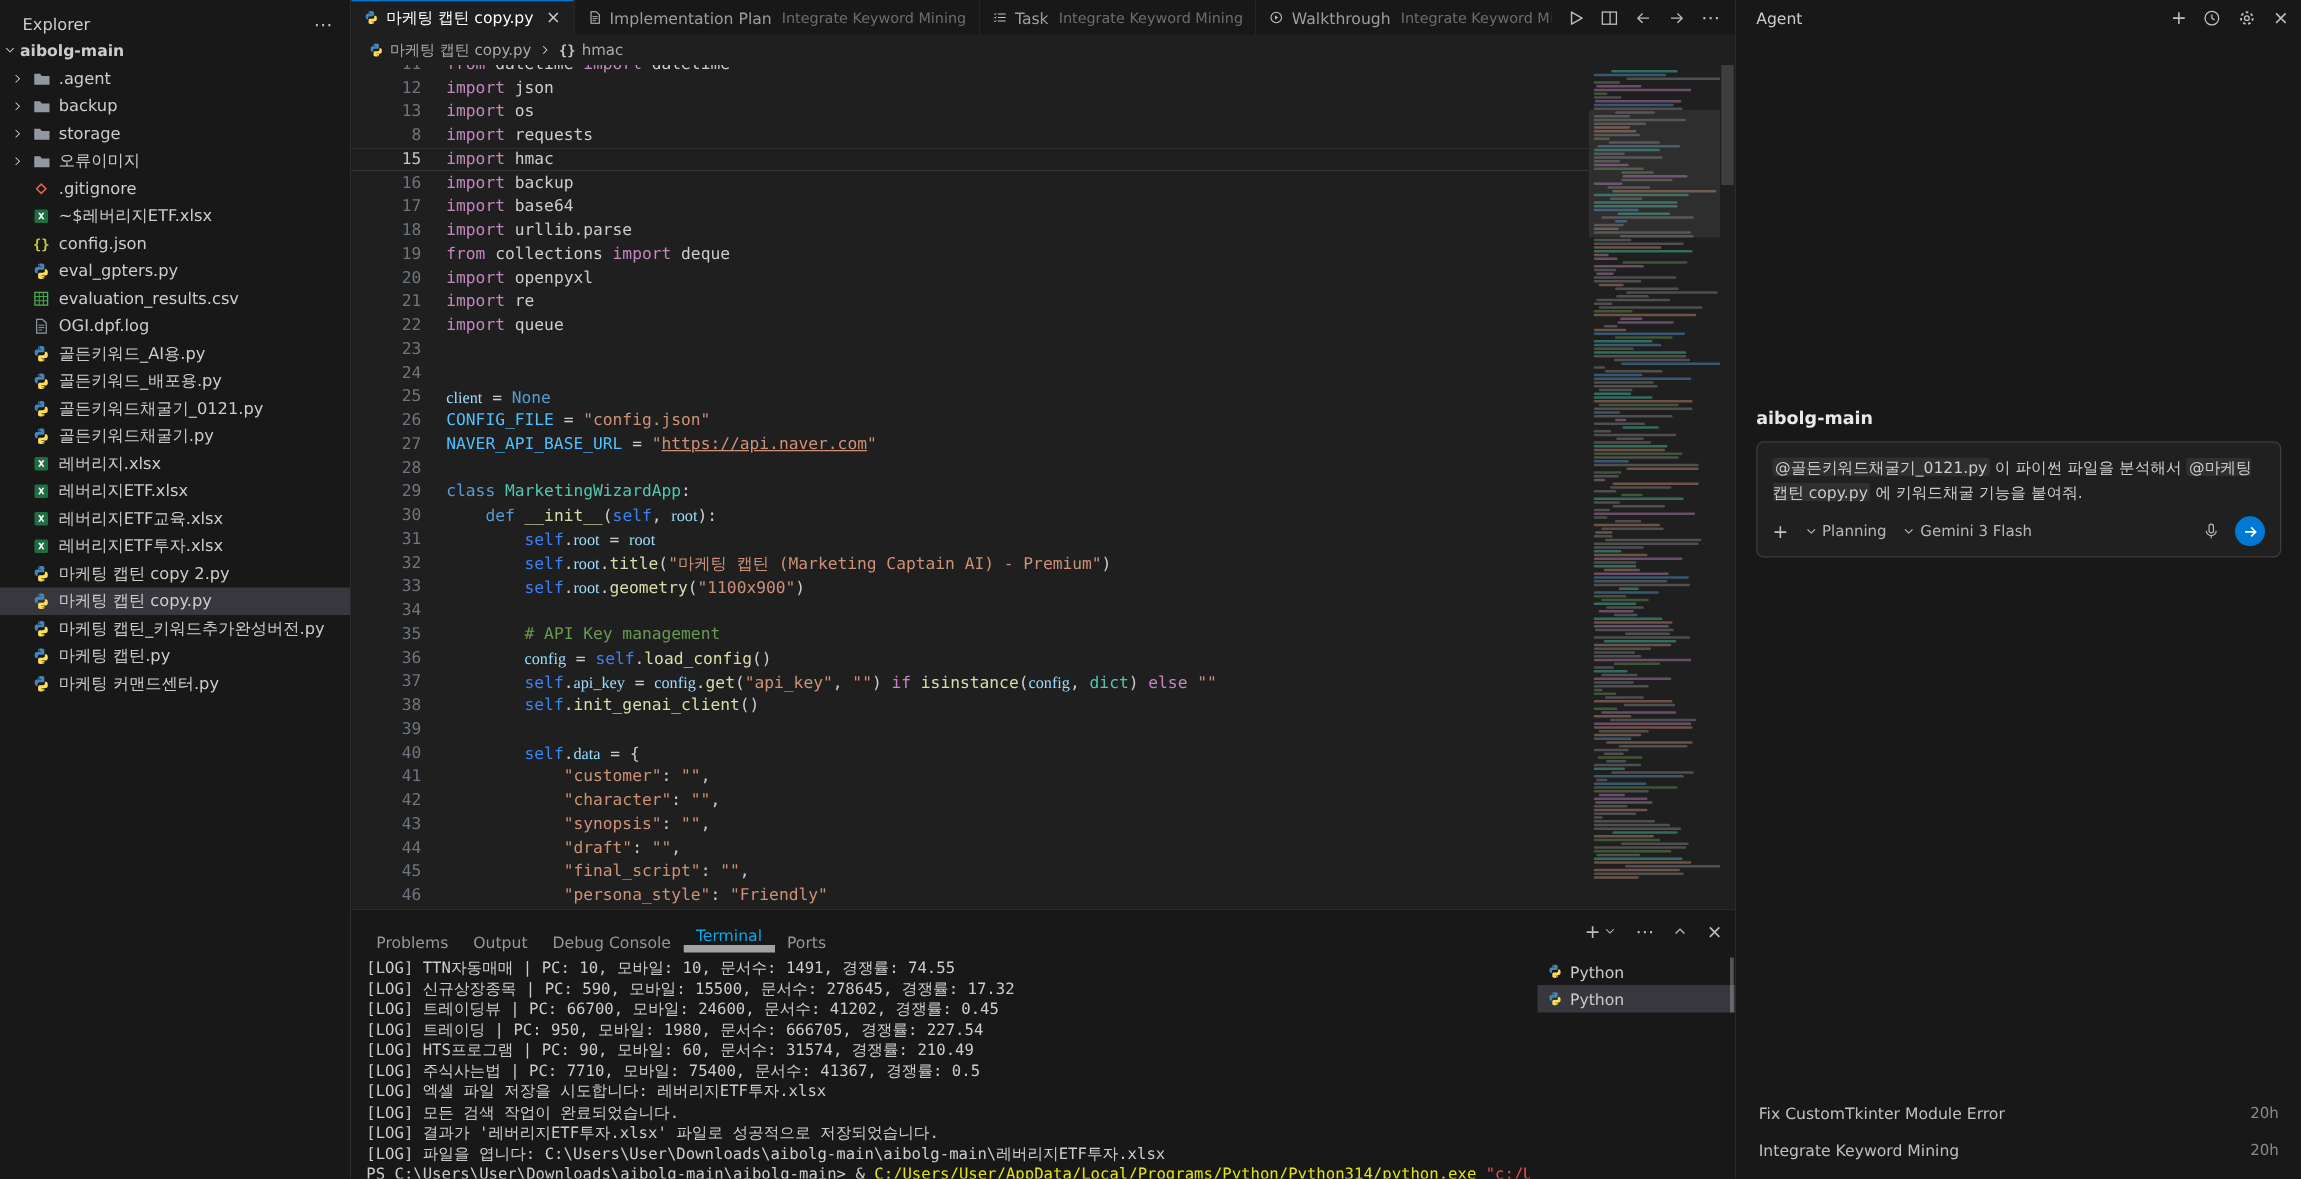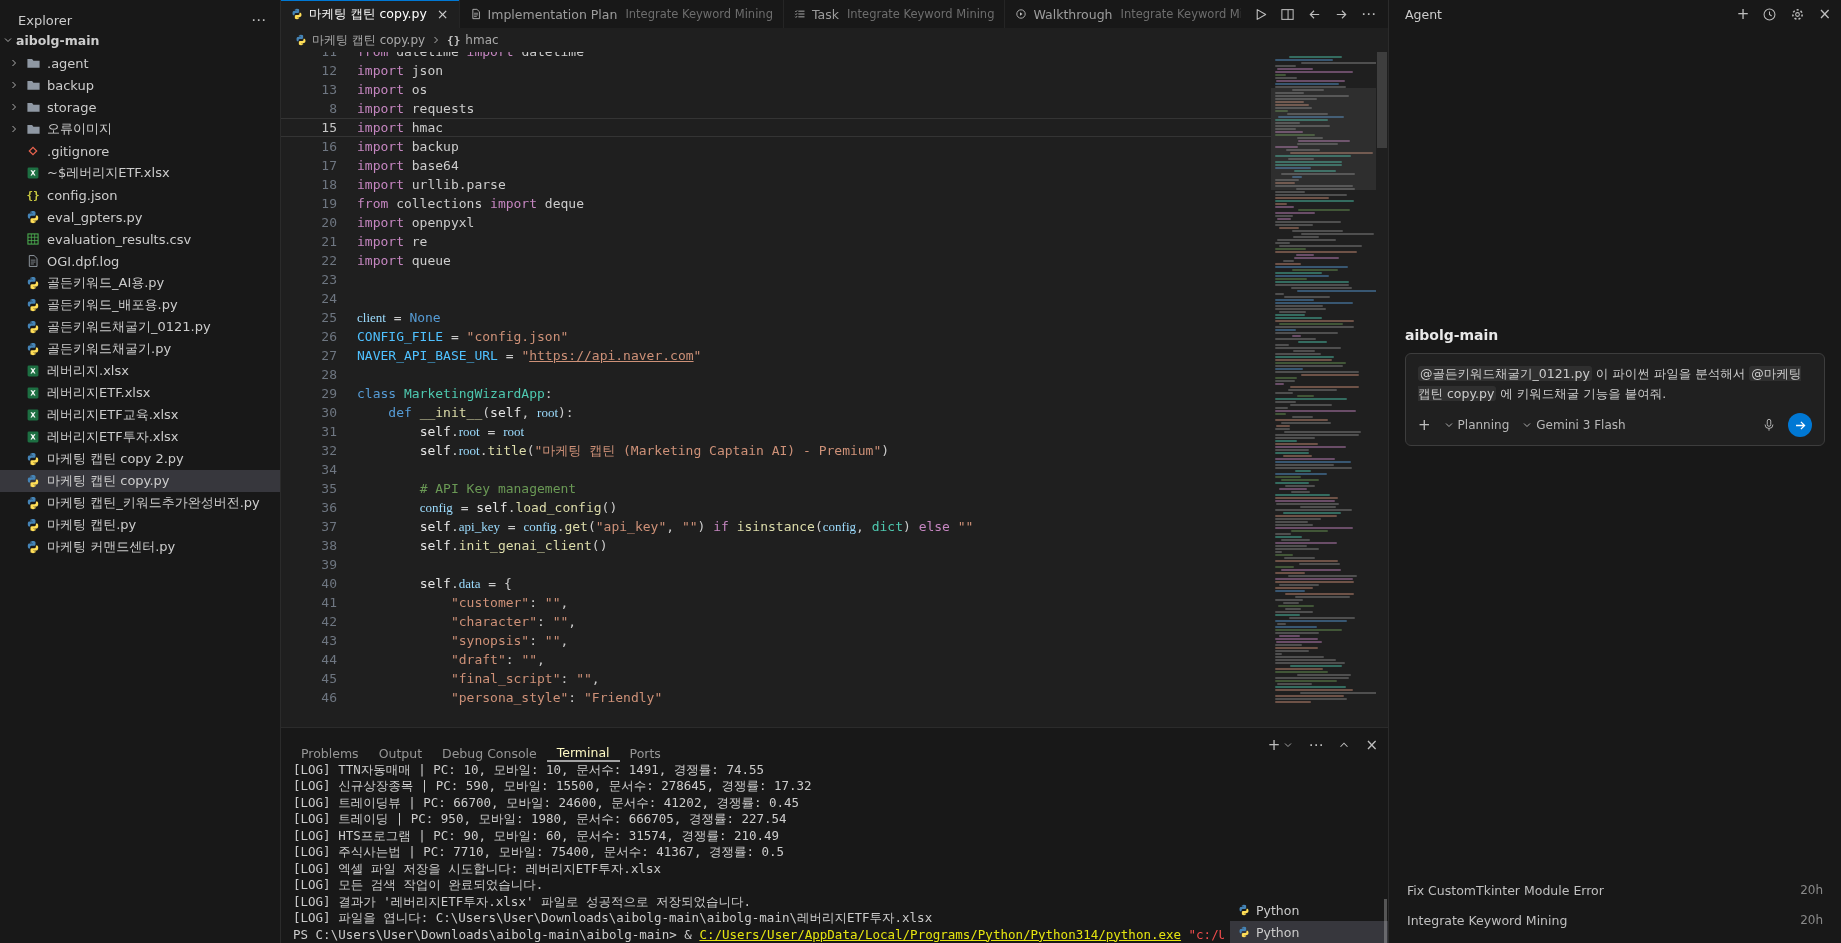--- a/index.html
+++ b/index.html
@@ -35,39 +35,39 @@
   .bc-item{cursor:pointer;}
   .bc-braces{font-family:"DejaVu Sans Mono","Liberation Mono",monospace;font-size:11px;color:#c5c5c5;font-weight:bold;}
 
   .editor-body{flex:1;display:flex;overflow:hidden;position:relative;background:#1f1f1f;}
   .code-scroll{flex:1;overflow:hidden;min-width:0;}
   .code-lines{margin-top:-10px;font-family:"DejaVu Sans Mono","Liberation Mono",monospace;font-size:13px;line-height:19px;}
   .code-line{display:flex;height:19px;white-space:pre;}
   .code-line .ln{width:56px;flex:none;text-align:right;padding-right:20px;color:#6e7681;}
   .code-line.current{box-shadow:inset 0 1px 0 #343434, inset 0 -1px 0 #343434;}
   .code-line.current .ln{color:#c6c6c6;}
-  .tok-kw{color:#C586C0;} .tok-kw2{color:#569CD6;} .tok-self{color:#e5e5e5;}
+  .tok-kw{color:#C586C0;} .tok-kw2{color:#569CD6;} .tok-self{color:#3b82f6;}
   .tok-cls{color:#4EC9B0;} .tok-fn{color:#DCDCAA;} .tok-var{color:#9CDCFE;font-family:Liberation Serif, serif;}
   .tok-const{color:#4FC1FF;} .tok-str{color:#CE9178;} .tok-slink{color:#CE9178;text-decoration:underline;}
   .tok-cm{color:#6A9955;} .tok-pl{color:#cccccc;}
 
   .minimap{width:105px;flex:none;position:relative;overflow:hidden;padding-top:3px;}
   .mm-row{height:2px;margin-top:1px;border-radius:1px;opacity:.45;}
   .mm-viewport{position:absolute;left:0;right:0;top:36px;height:102px;background:rgba(160,160,160,.12);}
   .editor-scrollbar{width:12px;flex:none;position:relative;}
   .editor-scrollbar .thumb{position:absolute;top:0;left:1px;width:10px;height:96px;background:rgba(121,121,121,.35);}
 
   
   .panel{height:215px;flex:none;border-top:1px solid #2b2b2b;background:#181818;display:flex;flex-direction:column;}
   .panel-header{height:34px;flex:none;display:flex;align-items:stretch;padding:0 10px;}
   .panel-tabs{display:flex;align-items:flex-end;}
   .panel-tab{display:flex;align-items:center;padding:0 10px;font-size:12.5px;color:#969696;cursor:pointer;border-bottom:1px solid transparent;box-sizing:border-box;}
-  .panel-tab.active{color:#fef9c3;border-bottom:2px solid #a3a3a3;}
+  .panel-tab.active{color:#0ea5e9;border-bottom:6px solid #a3a3a3;}
   .panel-actions{margin-left:auto;display:flex;align-items:center;gap:14px;}
-  .panel-body{flex:1;display:flex;overflow:hidden;align-items:flex-end;}
+  .panel-body{flex:1;display:flex;overflow:hidden;}
   .terminal{flex:1;min-width:0;overflow:hidden;padding:4px 6px 0 12px;font-family:"DejaVu Sans Mono","Liberation Mono",monospace;font-size:12.5px;line-height:16.5px;}
   .t-line{white-space:pre;overflow:hidden;}
   .tseg-pl{color:#cccccc;} .tseg-cmd{color:#e5e510;text-decoration:underline;} .tseg-err{color:#f14c4c;}
   .proc-list{width:158px;flex:none;padding-top:4px;position:relative;}
   .proc-row{display:flex;align-items:center;gap:6px;height:22px;padding:0 8px;font-size:12.5px;color:#cccccc;cursor:pointer;}
   .proc-row.selected{background:#37373d;}
   .proc-scrollthumb{position:absolute;right:1px;top:4px;width:3px;height:44px;background:rgba(200,200,200,.35);}
 
   
   .agent-panel{width:452px;min-width:452px;background:#181818;display:flex;flex-direction:column;overflow:hidden;}
@@ -465,20 +465,21 @@
             <div class="code-line"><span class="ln">23</span><span class="code-text"></span></div>
             <div class="code-line"><span class="ln">24</span></div>
             <div class="code-line"><span class="ln">25</span><span class="code-text"><span class="tok-var">client</span><span class="tok-pl"> = </span><span class="tok-kw2">None</span></span></div>
             <div class="code-line"><span class="ln">26</span><span class="code-text"><span class="tok-const">CONFIG_FILE</span><span class="tok-pl"> = </span><span class="tok-str">"config.json"</span></span></div>
             <div class="code-line"><span class="ln">27</span><span class="code-text"><span class="tok-const">NAVER_API_BASE_URL</span><span class="tok-pl"> = </span><span class="tok-str">"</span><span class="tok-slink">https://api.naver.com</span><span class="tok-str">"</span></span></div>
             <div class="code-line"><span class="ln">28</span><span class="code-text"></span></div>
             <div class="code-line"><span class="ln">29</span><span class="code-text"><span class="tok-kw2">class</span><span class="tok-pl"> </span><span class="tok-cls">MarketingWizardApp</span><span class="tok-pl">:</span></span></div>
             <div class="code-line"><span class="ln">30</span><span class="code-text"><span class="tok-pl">    </span><span class="tok-kw2">def</span><span class="tok-pl"> </span><span class="tok-fn">__init__</span><span class="tok-pl">(</span><span class="tok-self">self</span><span class="tok-pl">, </span><span class="tok-var">root</span><span class="tok-pl">):</span></span></div>
             <div class="code-line"><span class="ln">31</span><span class="code-text"><span class="tok-pl">        </span><span class="tok-self">self</span><span class="tok-pl">.</span><span class="tok-var">root</span><span class="tok-pl"> = </span><span class="tok-var">root</span></span></div>
             <div class="code-line"><span class="ln">32</span><span class="code-text"><span class="tok-pl">        </span><span class="tok-self">self</span><span class="tok-pl">.</span><span class="tok-var">root</span><span class="tok-pl">.</span><span class="tok-fn">title</span><span class="tok-pl">(</span><span class="tok-str">"마케팅 캡틴 (Marketing Captain AI) - Premium"</span><span class="tok-pl">)</span></span></div>
+            <div class="code-line"><span class="ln">33</span><span class="code-text"><span class="tok-pl">        </span><span class="tok-self">self</span><span class="tok-pl">.</span><span class="tok-var">root</span><span class="tok-pl">.</span><span class="tok-fn">geometry</span><span class="tok-pl">(</span><span class="tok-str">"1100x900"</span><span class="tok-pl">)</span></span></div>
             <div class="code-line"><span class="ln">34</span><span class="code-text"></span></div>
             <div class="code-line"><span class="ln">35</span><span class="code-text"><span class="tok-pl">        </span><span class="tok-cm"># API Key management</span></span></div>
             <div class="code-line"><span class="ln">36</span><span class="code-text"><span class="tok-pl">        </span><span class="tok-var">config</span><span class="tok-pl"> = </span><span class="tok-self">self</span><span class="tok-pl">.</span><span class="tok-fn">load_config</span><span class="tok-pl">()</span></span></div>
             <div class="code-line"><span class="ln">37</span><span class="code-text"><span class="tok-pl">        </span><span class="tok-self">self</span><span class="tok-pl">.</span><span class="tok-var">api_key</span><span class="tok-pl"> = </span><span class="tok-var">config</span><span class="tok-pl">.</span><span class="tok-fn">get</span><span class="tok-pl">(</span><span class="tok-str">"api_key"</span><span class="tok-pl">, </span><span class="tok-str">""</span><span class="tok-pl">) </span><span class="tok-kw">if</span><span class="tok-pl"> </span><span class="tok-fn">isinstance</span><span class="tok-pl">(</span><span class="tok-var">config</span><span class="tok-pl">, </span><span class="tok-cls">dict</span><span class="tok-pl">) </span><span class="tok-kw">else</span><span class="tok-pl"> </span><span class="tok-str">""</span></span></div>
             <div class="code-line"><span class="ln">38</span><span class="code-text"><span class="tok-pl">        </span><span class="tok-self">self</span><span class="tok-pl">.</span><span class="tok-fn">init_genai_client</span><span class="tok-pl">()</span></span></div>
             <div class="code-line"><span class="ln">39</span><span class="code-text"></span></div>
             <div class="code-line"><span class="ln">40</span><span class="code-text"><span class="tok-pl">        </span><span class="tok-self">self</span><span class="tok-pl">.</span><span class="tok-var">data</span><span class="tok-pl"> = {</span></span></div>
             <div class="code-line"><span class="ln">41</span><span class="code-text"><span class="tok-pl">            </span><span class="tok-str">"customer"</span><span class="tok-pl">: </span><span class="tok-str">""</span><span class="tok-pl">,</span></span></div>
             <div class="code-line"><span class="ln">42</span><span class="code-text"><span class="tok-pl">            </span><span class="tok-str">"character"</span><span class="tok-pl">: </span><span class="tok-str">""</span><span class="tok-pl">,</span></span></div>
             <div class="code-line"><span class="ln">43</span><span class="code-text"><span class="tok-pl">            </span><span class="tok-str">"synopsis"</span><span class="tok-pl">: </span><span class="tok-str">""</span><span class="tok-pl">,</span></span></div>

